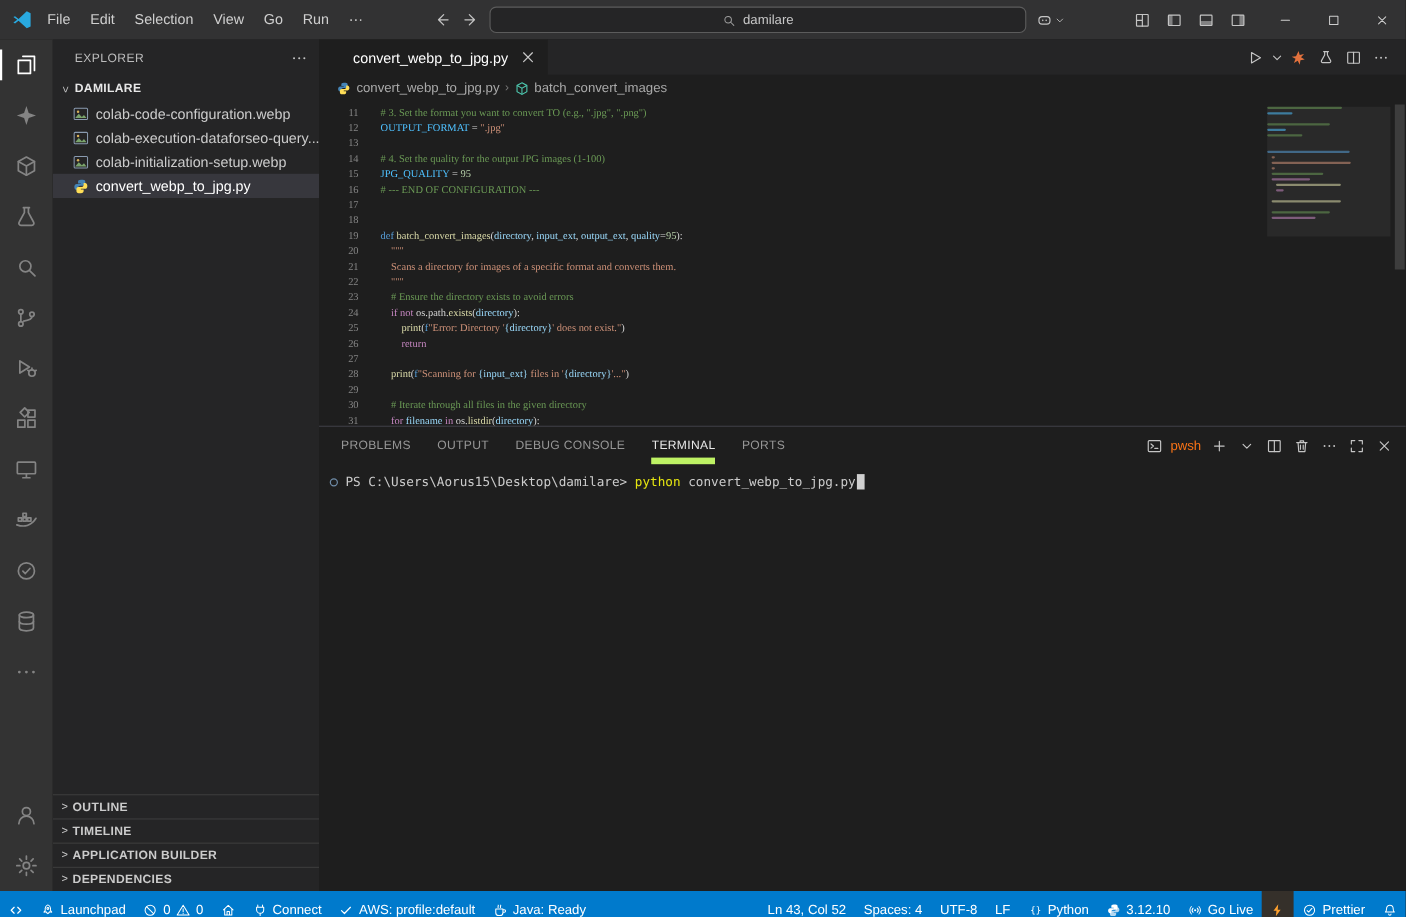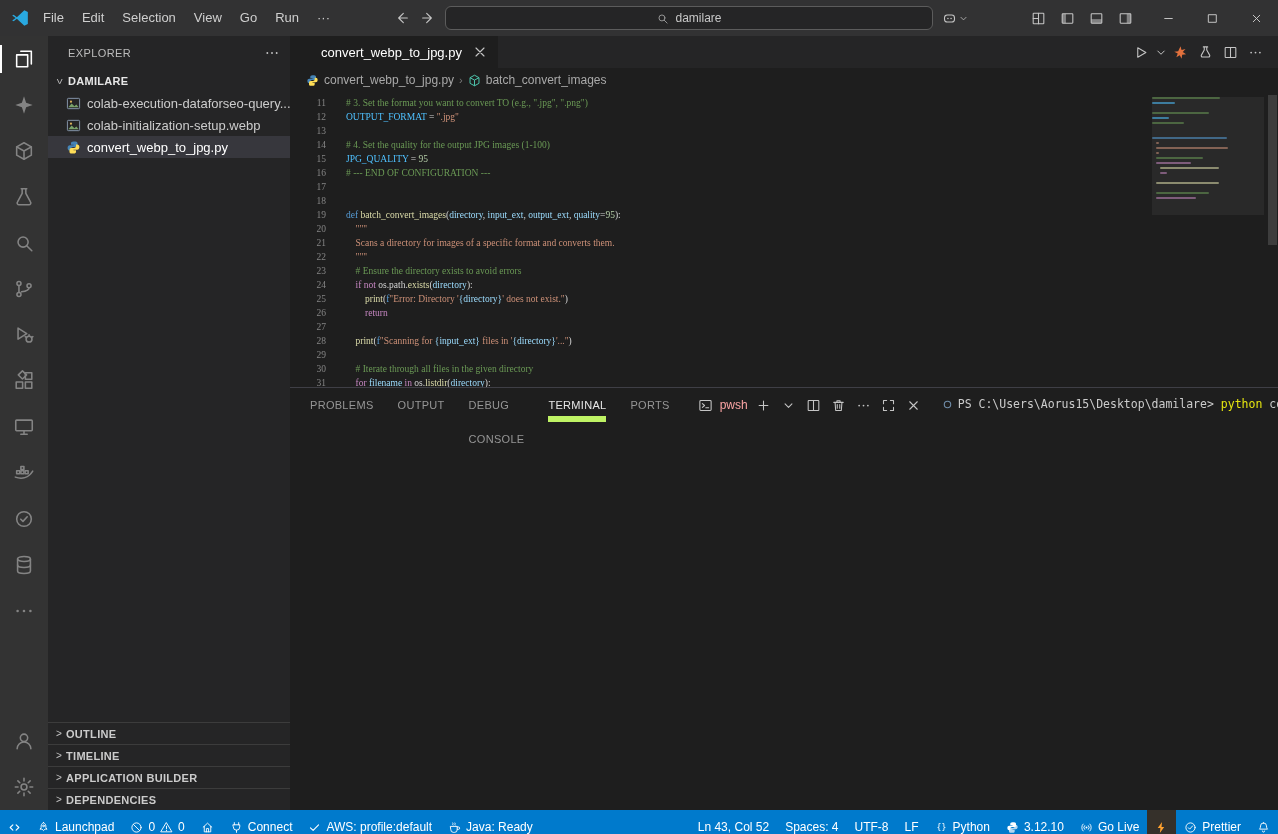--- a/index.html
+++ b/index.html
@@ -79,29 +79,29 @@
   .line-num{width:36px;text-align:right;color:#858585;flex:none;margin-right:20px}
   .tok-comment{color:#6a9955}.tok-string{color:#ce9178}.tok-kw{color:#c586c0}
   .tok-kwblue{color:#569cd6}.tok-func{color:#dcdcaa}.tok-param{color:#9cdcfe}
   .tok-const{color:#4fc1ff}.tok-num{color:#b5cea8}.tok-plain{color:#d4d4d4}
   .minimap{position:absolute;top:5px;right:14px;width:112px}
   .mm-slider{position:absolute;top:0;left:0;right:0;height:118px;background:rgba(120,120,120,.12)}
   .mm-line{height:2px;margin-bottom:3px;border-radius:1px;opacity:.55}
   .scroll-thumb{position:absolute;top:3px;right:1px;width:9px;height:150px;background:rgba(121,121,121,.35)}
 
   
-  .panel{height:423px;border-top:1px solid #3f3f46;display:flex;}
+  .panel{height:423px;border-top:1px solid #3f3f46;display:flex;flex-direction:column}
   .panel-header{height:34px;display:flex;align-items:center;padding:0 8px 0 20px}
   .panel-tabs{display:flex;height:100%}
   .panel-tab{margin-right:24px;font-size:11px;color:#969696;height:34px;line-height:34px;letter-spacing:.3px}
   .panel-tab.active{color:#e7e7e7;border-bottom:6px solid #bef264}
   .panel-toolbar{margin-left:auto;display:flex;align-items:center;gap:1px;color:#c5c5c5}
   .pt-icon{width:24px;height:24px;display:flex;align-items:center;justify-content:center}
   .pt-icon .icon{width:15px;height:15px}
-  .shell-label{font-size:12px;color:#fca5a5;margin:0 3px 0 1px}
+  .shell-label{font-size:12px;color:#f97316;margin:0 3px 0 1px}
   .terminal{flex:1;padding:7px 0 0 8px;font-family:"DejaVu Sans Mono",monospace;font-size:11.5px;color:#cccccc}
   .term-line{display:flex;align-items:center;height:18px}
   .term-deco{width:11px;height:11px;color:#6f8ca8;margin-right:5px;flex:none}
   .term-text{white-space:pre}
   .term-cmd{color:#e5e510}
   .cursor{display:inline-block;width:7px;height:14px;background:#d0d0d0;margin-left:1px;vertical-align:text-bottom}
 
   
   .statusbar{height:24px;background:#007acc;display:flex;align-items:center;color:#fff;font-size:12px}
   .sb-left,.sb-right{display:flex;height:100%}
@@ -372,20 +372,30 @@
             <circle cx="12" cy="12" r="1.4" fill="currentColor" stroke="none"></circle>
             <circle cx="19" cy="12" r="1.4" fill="currentColor" stroke="none"></circle>
           </svg>
         </span>
     </div>
     <div class="folder-row">
       <span class="chev down">&gt;</span>
       <span>DAMILARE</span>
     </div>
     <div>
+        <div class="file-row">
+          <span class="icon file-icon">
+            <svg viewBox="0 0 16 16">
+              <rect x="1.5" y="2.5" width="13" height="11" rx="1" fill="none" stroke="#8a9bb0"></rect>
+              <circle cx="5.3" cy="6" r="1.2" fill="#d8b05a"></circle>
+              <path d="M2.5 12l3.5-4 3 3 2-2 2.5 3z" fill="#7aa36b"></path>
+            </svg>
+          </span>
+          <span class="file-label">colab-code-configuration.webp</span>
+        </div>
         <div class="file-row">
           <span class="icon file-icon">
             <svg viewBox="0 0 16 16">
               <rect x="1.5" y="2.5" width="13" height="11" rx="1" fill="none" stroke="#8a9bb0"></rect>
               <circle cx="5.3" cy="6" r="1.2" fill="#d8b05a"></circle>
               <path d="M2.5 12l3.5-4 3 3 2-2 2.5 3z" fill="#7aa36b"></path>
             </svg>
           </span>
           <span class="file-label">colab-execution-dataforseo-query....</span>
         </div>

